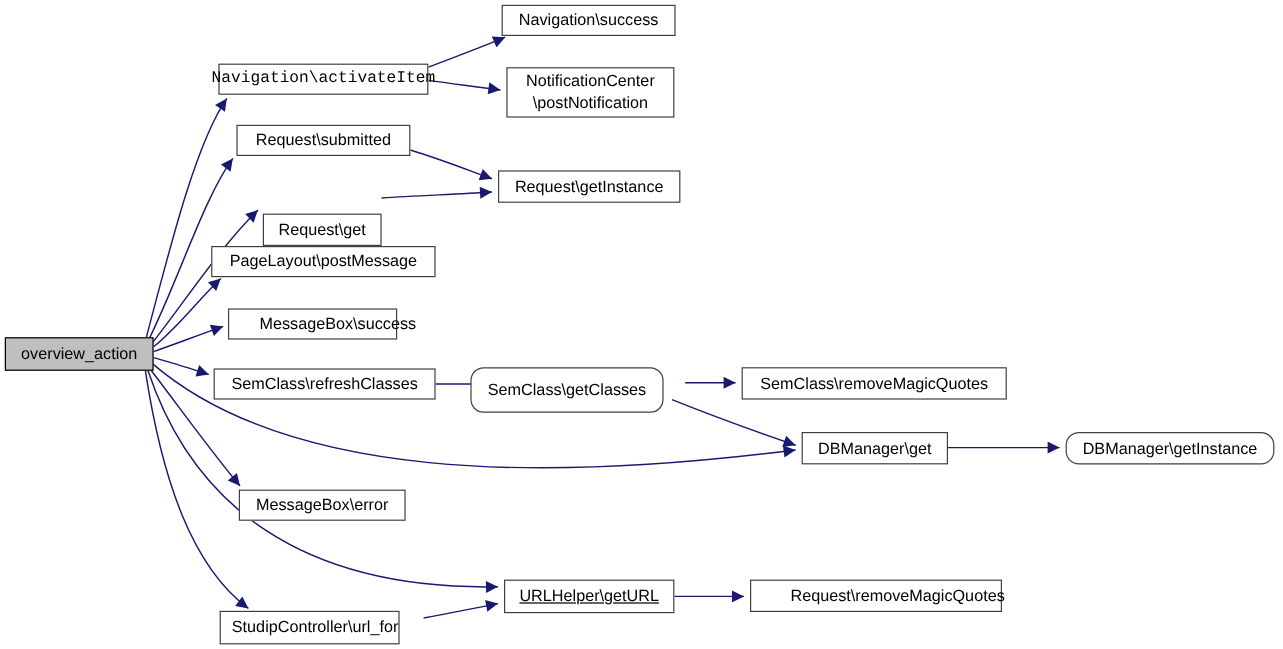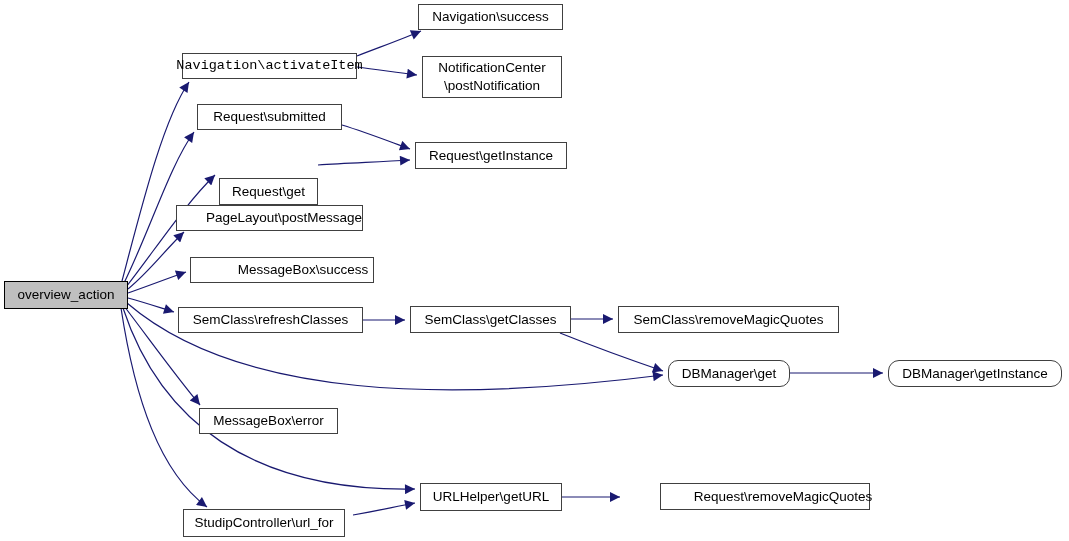--- a/index.html
+++ b/index.html
@@ -91,47 +91,47 @@
       </div>
       <div class="node" style="left: 197px; top: 104px; width: 145px; height: 26px;">
         <div class="label-line">Request\submitted</div>
       </div>
       <div class="node" style="left: 219px; top: 154px; width: 99px; height: 27px; margin-top: 24px;">
         <div class="label-line">Request\get</div>
       </div>
       <div class="node" style="left: 415px; top: 142px; width: 152px; height: 27px;">
         <div class="label-line">Request\getInstance</div>
       </div>
-      <div class="node" style="left: 176px; top: 205px; width: 187px; height: 26px; align-items: flex-end;">
+      <div class="node" style="left: 176px; top: 205px; width: 187px; height: 26px;">
         <div class="label-line">PageLayout\postMessage</div>
       </div>
-      <div class="node" style="left: 190px; top: 257px; width: 184px; height: 26px; padding-left: 42px;">
+      <div class="node" style="left: 190px; top: 257px; width: 141px; height: 26px; padding-left: 42px;">
         <div class="label-line">MessageBox\success</div>
       </div>
       <div class="node" style="left: 178px; top: 307px; width: 185px; height: 26px;">
         <div class="label-line">SemClass\refreshClasses</div>
       </div>
-      <div class="node" style="left: 410px; top: 306px; width: 161px; height: 27px;">
+      <div class="node" style="left: 392px; top: 306px; width: 161px; height: 38px; border-radius: 11px;">
         <div class="label-line">SemClass\getClasses</div>
       </div>
       <div class="node" style="left: 618px; top: 306px; width: 221px; height: 27px;">
         <div class="label-line">SemClass\removeMagicQuotes</div>
       </div>
-      <div class="node" style="left: 668px; top: 360px; width: 122px; height: 27px; border-radius: 10px;">
+      <div class="node" style="left: 668px; top: 360px; width: 122px; height: 27px;">
         <div class="label-line">DBManager\get</div>
       </div>
       <div class="node" style="left: 888px; top: 360px; width: 174px; height: 27px; border-radius: 11px;">
         <div class="label-line">DBManager\getInstance</div>
       </div>
       <div class="node" style="left: 199px; top: 408px; width: 139px; height: 26px;">
         <div class="label-line">MessageBox\error</div>
       </div>
-      <div class="node" style="left: 420px; top: 483px; width: 142px; height: 28px;">
+      <div class="node" style="left: 420px; top: 483px; width: 142px; height: 28px; text-decoration: underline;">
         <div class="label-line">URLHelper\getURL</div>
       </div>
-      <div class="node" style="left: 660px; top: 483px; width: 210px; height: 27px; padding-left: 36px;">
+      <div class="node" style="left: 625px; top: 483px; width: 210px; height: 27px; padding-left: 36px;">
         <div class="label-line">Request\removeMagicQuotes</div>
       </div>
-      <div class="node" style="left: 183px; top: 509px; width: 162px; height: 28px;">
+      <div class="node" style="left: 183px; top: 509px; width: 150px; height: 28px; align-items: flex-end;">
         <div class="label-line">StudipController\url_for</div>
       </div>
     </div>
 </div>
 
 </body></html>

